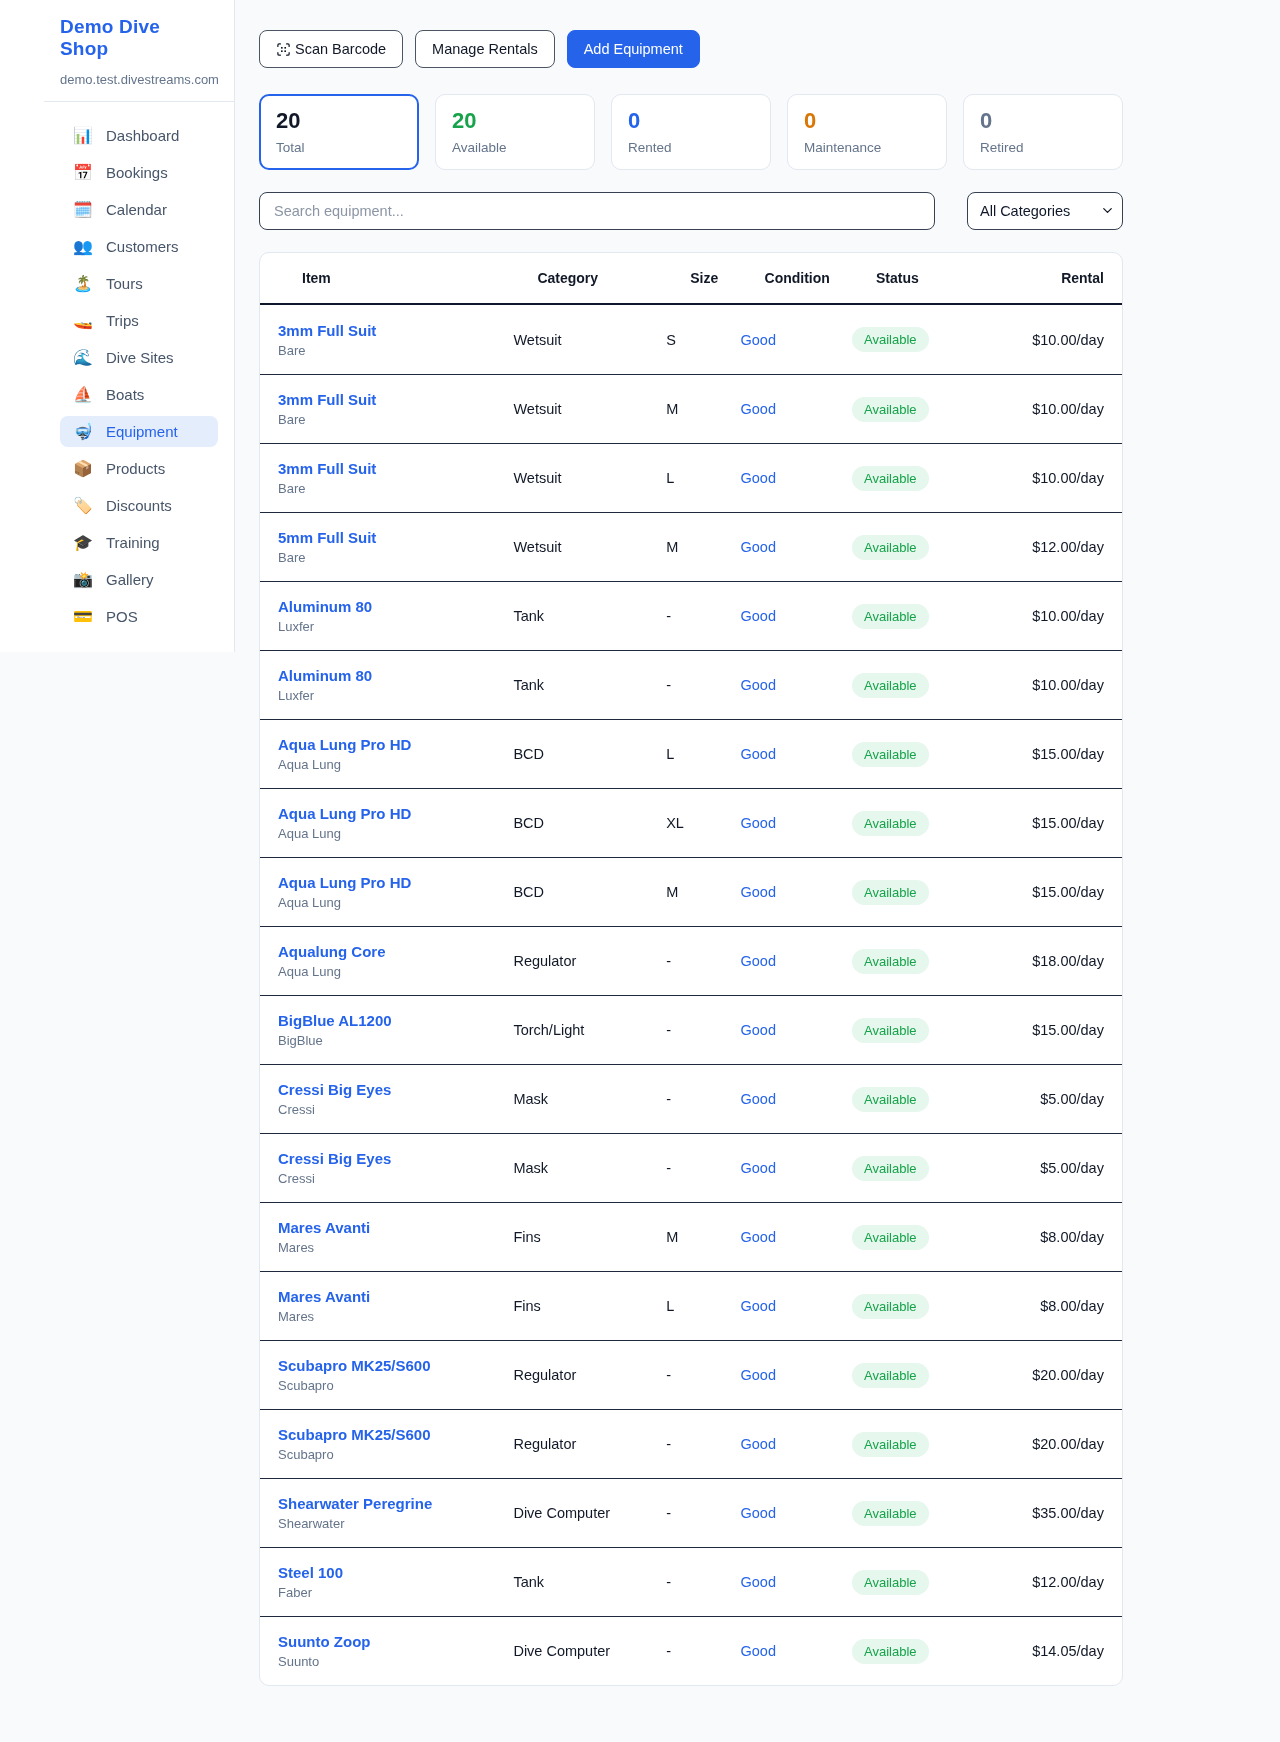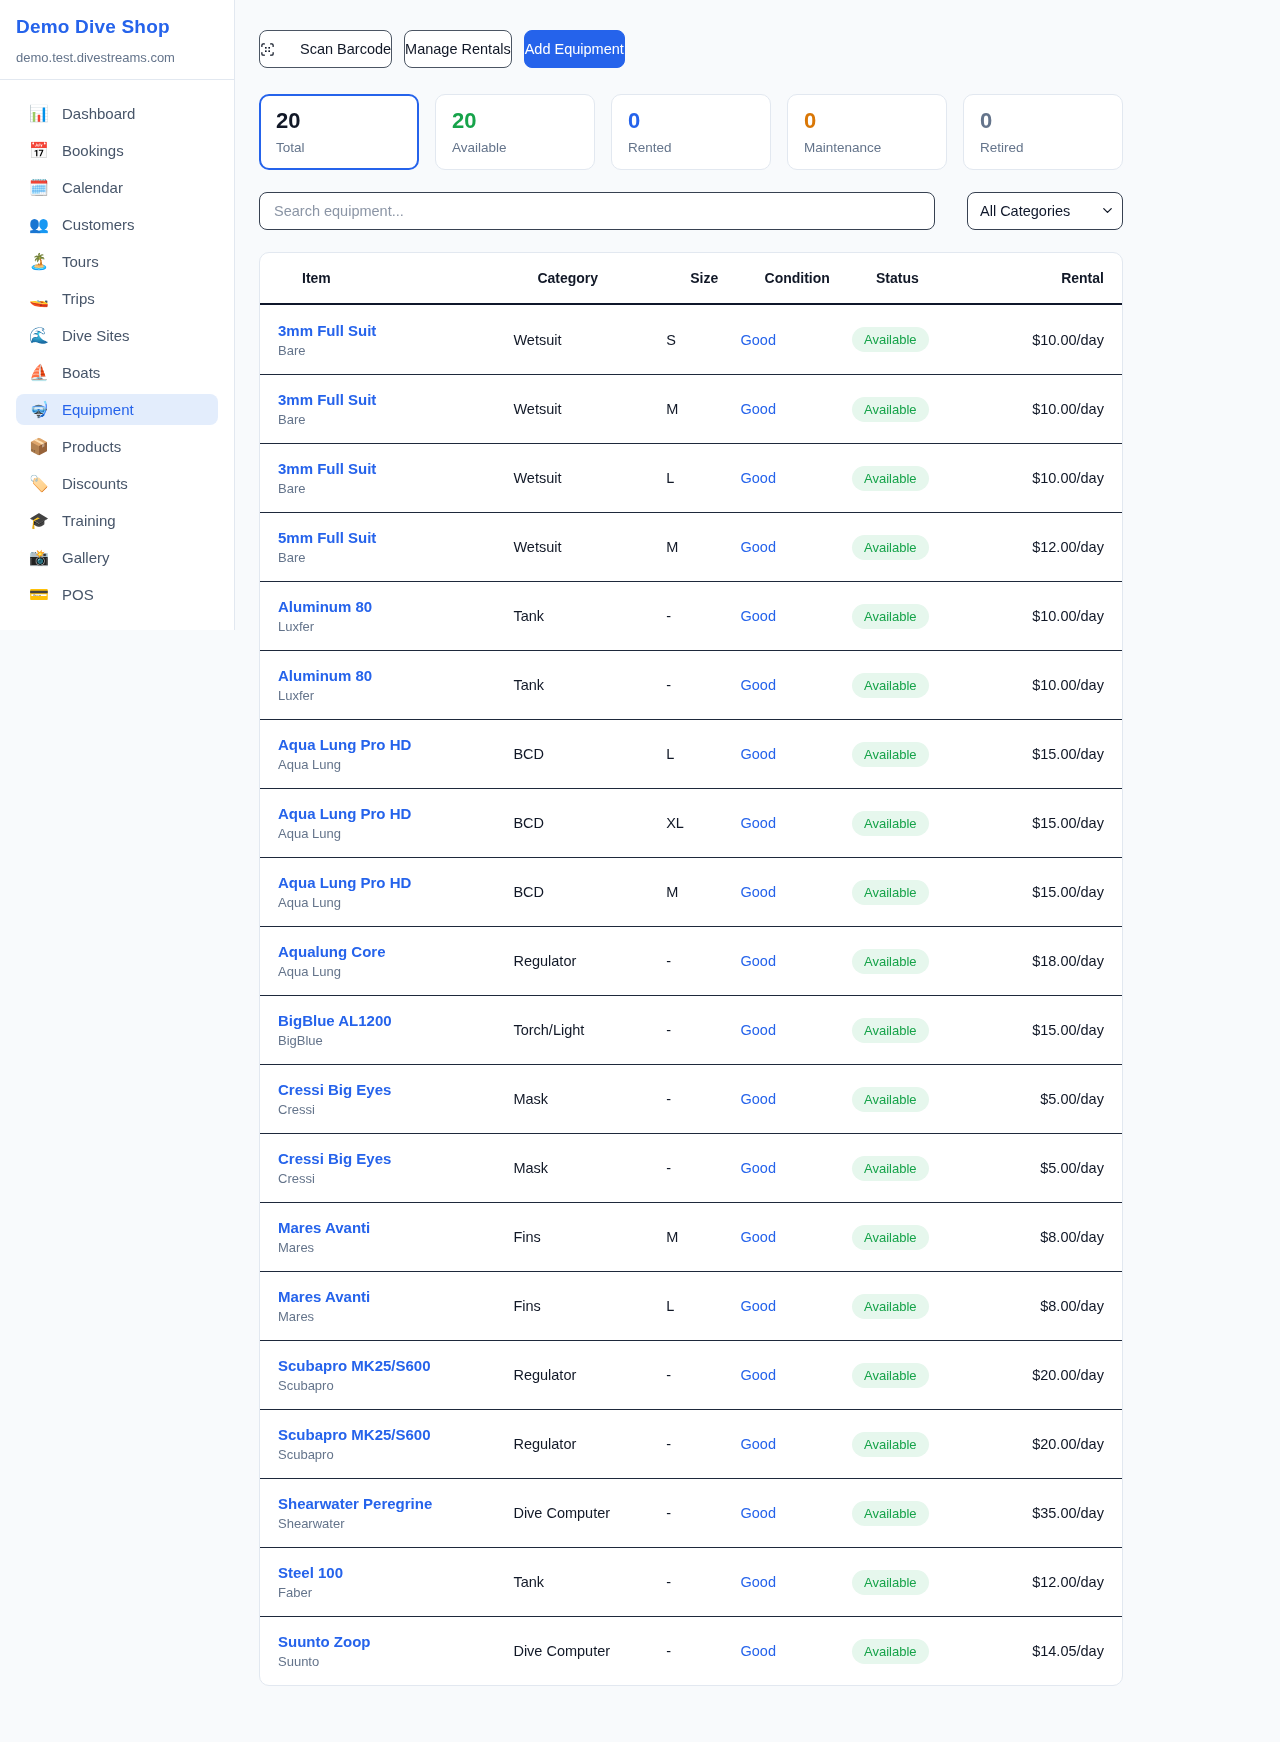--- a/index.html
+++ b/index.html
@@ -9,21 +9,21 @@
   }
   *{box-sizing:border-box;margin:0;padding:0;}
   html,body{width:1280px;}
   body{
     min-height:1742px; background:var(--page-bg);
     font-family:"Liberation Sans", sans-serif; color:var(--dark);
   }
   .app{display:flex;align-items:flex-start;width:1280px;}
 
   
-  .sidebar{width:235px;flex:0 0 235px;background:#fff;border-right:1px solid var(--border);}
+  .sidebar{width:235px;flex:0 0 235px;background:#fff;border-right:1px solid var(--border);padding-left:44px;}
   .brand-block{padding:16px 24px 14px 16px;border-bottom:1px solid var(--border);}
   .brand{color:var(--accent);font-size:19px;font-weight:700;letter-spacing:.2px;}
   .domain{color:var(--muted);font-size:13px;margin-top:12px;}
   .nav{padding:18px 0 14px 0;}
   .nav-item{display:flex;align-items:center;gap:13px;margin:0 16px 6px 16px;
     padding:7px 13px;border-radius:8px;color:#475569;font-size:15px;cursor:pointer;}
   .nav-item.active{background:var(--active-bg);color:var(--accent);font-weight:500;}
   .nav-ico{width:20px;font-size:16px;line-height:1;text-align:center;flex:0 0 20px;}
   .user-block{border-top:1px solid var(--border);padding:14px 12px 14px 16px;
     display:flex;align-items:center;gap:10px;}
@@ -36,21 +36,21 @@
   .signout{margin-left:auto;display:flex;align-items:center;gap:6px;border:none;
     background:none;color:#6b7280;font-size:14px;font-family:inherit;cursor:pointer;white-space:nowrap;}
 
   
   main{flex:1;padding:28px 24px;}
   .content{width:864px;}
   .page-head{display:flex;justify-content:space-between;align-items:flex-start;}
   h1{font-size:24px;font-weight:800;color:#111827;letter-spacing:.2px;}
   .subtitle{color:var(--muted);font-size:14px;margin-top:6px;}
   .head-actions{display:flex;gap:12px;margin-top:2px;}
-  .btn{display:flex;align-items:center;gap:25px;height:38px;padding:0 0;border-radius:8px;
+  .btn{display:flex;align-items:center;gap:4px;height:38px;padding:0 16px;border-radius:8px;
     font-size:14.5px;font-family:inherit;cursor:pointer;background:#fff;
     border:1.5px solid var(--input-border);color:#111827;}
   .btn.primary{background:var(--accent);border-color:var(--accent);color:#fff;font-weight:500;}
 
   .stats{display:flex;gap:16px;margin-top:26px;}
   .stat-card{flex:1;background:#fff;border:1px solid var(--border);border-radius:10px;
     padding:13px 16px;height:76px;cursor:pointer;}
   .stat-card.selected{border:2px solid var(--accent);padding:12px 15px;}
   .stat-value{font-size:22px;font-weight:800;}
   .stat-label{font-size:13.5px;color:var(--muted);margin-top:6px;}

